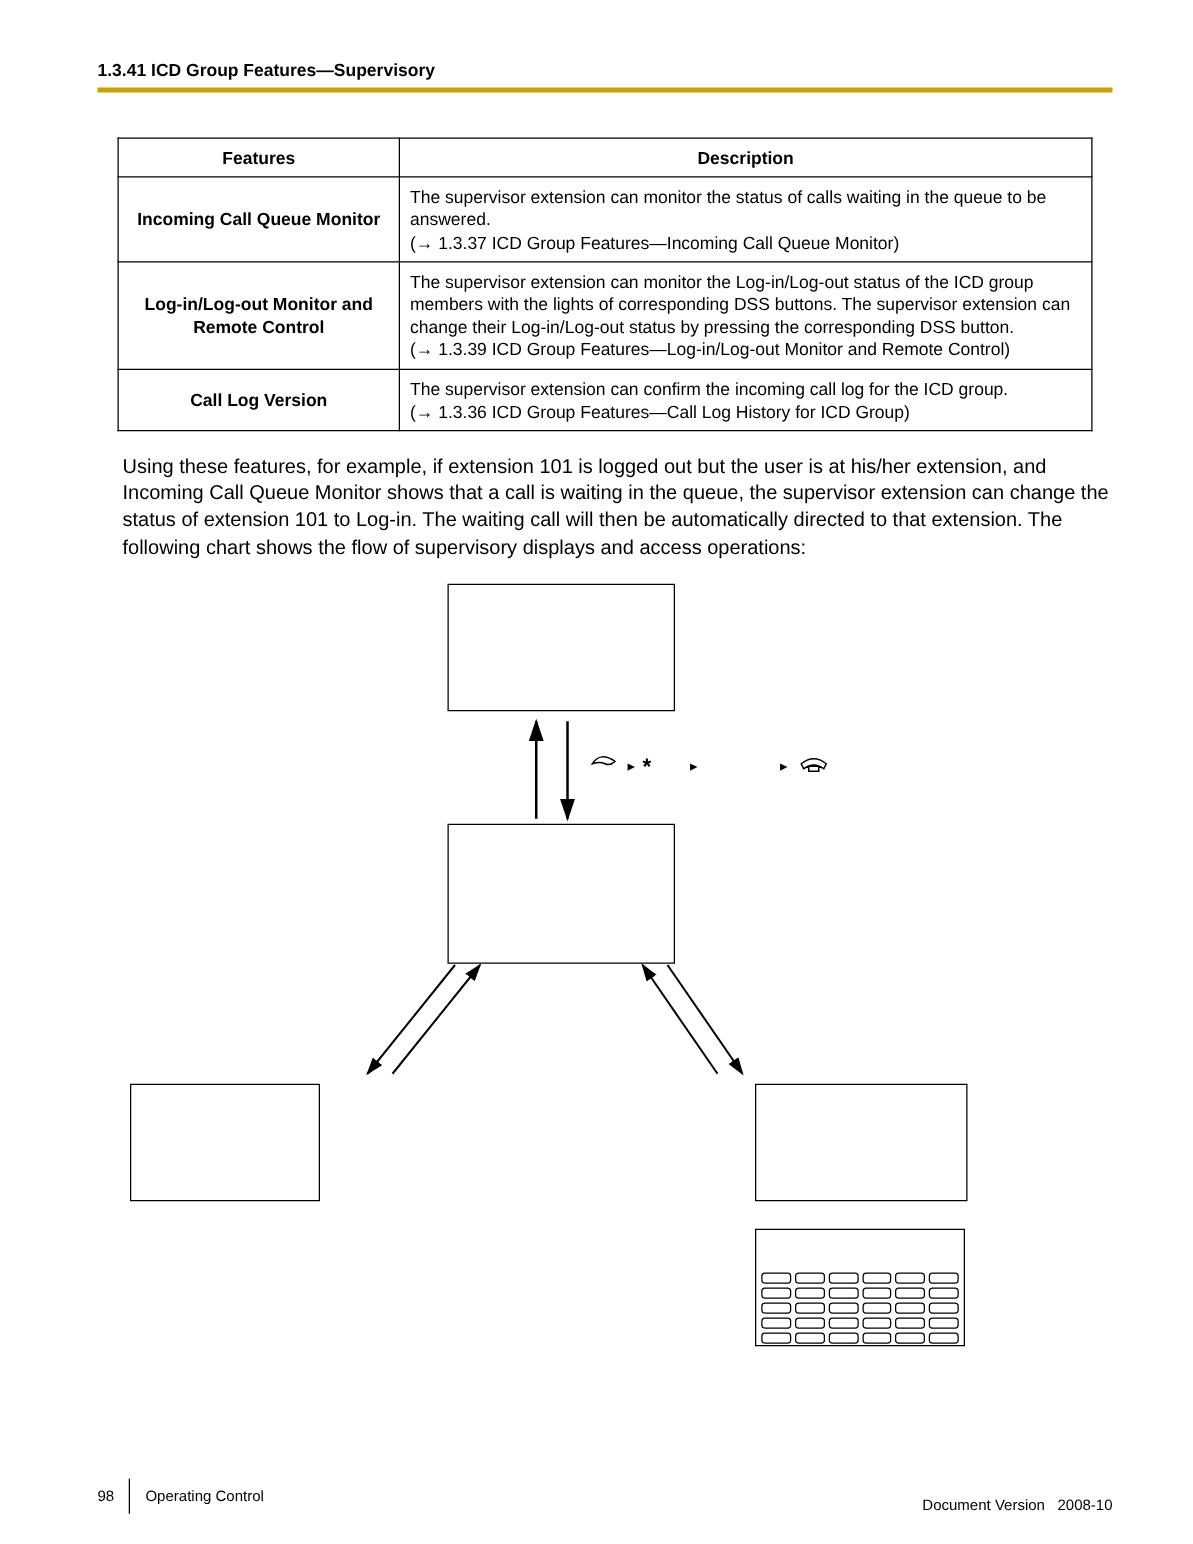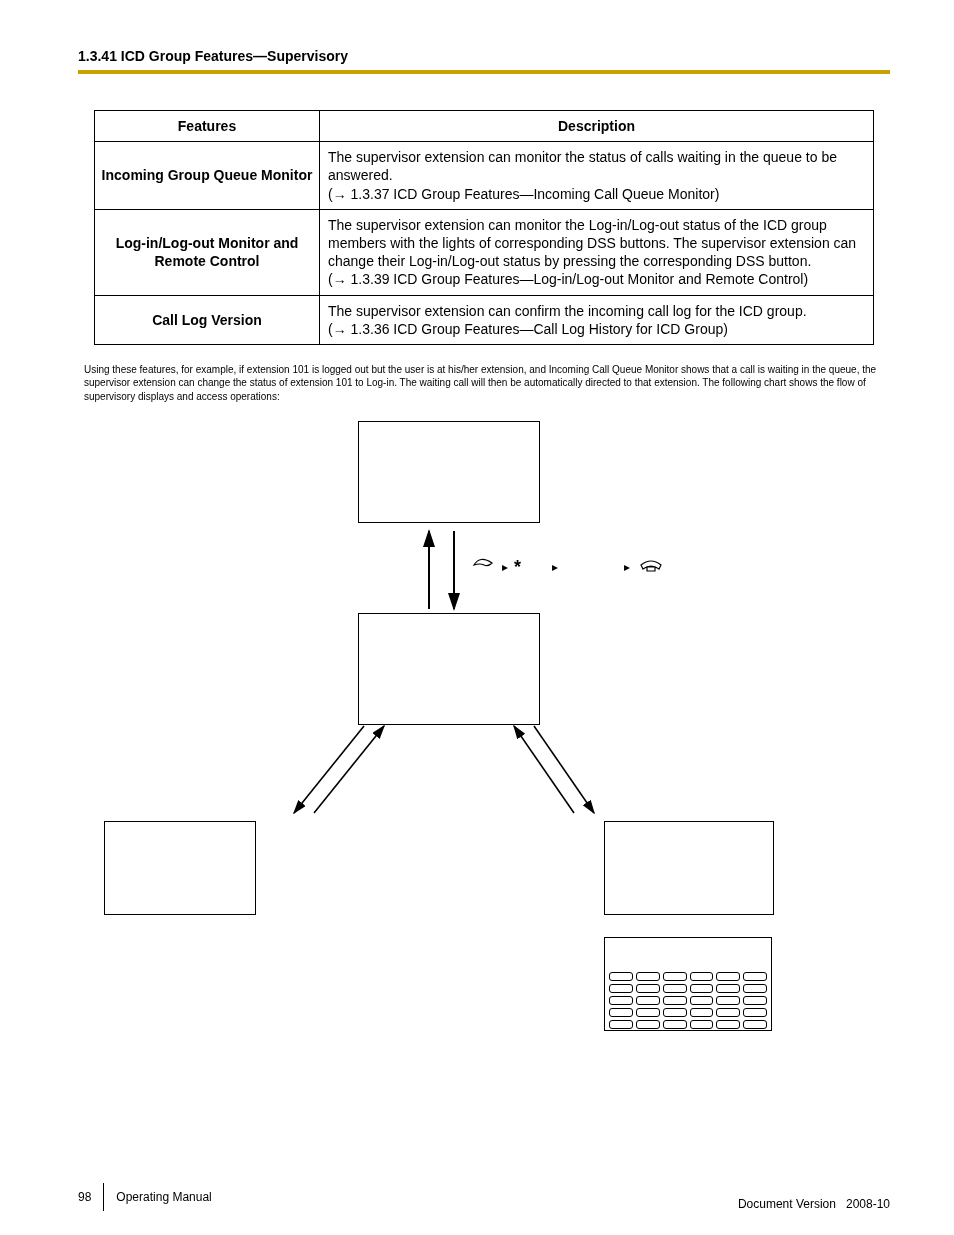--- a/index.html
+++ b/index.html
@@ -5,21 +5,21 @@
   html,body{margin:0;padding:0;background:#fff;font-family:Arial,Helvetica,sans-serif;color:#000;}
   .page{width:954px;height:1235px;position:relative;box-sizing:border-box;padding:48px 64px 0 78px;border-radius:24px;}
   .section-header{font-size:14px;font-weight:bold;margin:0 0 6px 0;}
   .rule{height:4px;background:#c9a200;margin:0 0 36px 0;}
   table.feat{border-collapse:collapse;width:780px;margin:0 auto 18px auto;font-size:14px;line-height:1.3;}
   table.feat th,table.feat td{border:1px solid #000;padding:6px 8px;vertical-align:top;margin-left:40px;}
   table.feat th{text-align:center;font-weight:bold;}
   table.feat td.fcol{width:212px;text-align:center;font-weight:bold;vertical-align:middle;padding:4px 6px;}
   table.feat td.dcol{width:auto;}
   .ref{white-space:nowrap;}
-  .body-para{font-size:10px;line-height:1.35;margin:0 0 18px 6px;}
+  .body-para{font-size:16px;line-height:1.35;margin:0 0 18px 20px;}
   
   .diagram{position:relative;width:780px;height:640px;margin:0 auto;}
   .dbox{position:absolute;border:1.5px solid #000;background:#fff;}
   .footer{position:absolute;bottom:24px;left:78px;right:64px;font-size:12px;display:flex;align-items:flex-end;justify-content:space-between;}
   .footer .sep{width:1px;height:28px;background:#000;margin:0 12px;}
   .footer .left{display:flex;align-items:center;}
   svg.arrows{position:absolute;left:0;top:0;width:780px;height:640px;overflow:visible;}
   
   .console{position:absolute;border:1px solid #000;box-sizing:border-box;}
   .console .keys{display:grid;grid-template-columns:repeat(6,1fr);gap:3px;padding:4px;}
@@ -34,21 +34,21 @@
 
   <table class="feat">
     <thead>
       <tr>
         <th>Features</th>
         <th>Description</th>
       </tr>
     </thead>
     <tbody>
       <tr>
-        <td class="fcol">Incoming Group Queue Monitor</td>
+        <td class="fcol">Incoming Call Queue Monitor</td>
         <td class="dcol">
           <span>The supervisor extension can monitor the status of calls waiting in the queue to be answered.</span><br>
           <span class="ref">(→ 1.3.37  ICD Group Features—Incoming Call Queue Monitor)</span>
         </td>
       </tr>
       <tr>
         <td class="fcol">Log-in/Log-out Monitor and Remote Control</td>
         <td class="dcol">
           <span>The supervisor extension can monitor the Log-in/Log-out status of the ICD group members with the lights of corresponding DSS buttons. The supervisor extension can change their Log-in/Log-out status by pressing the corresponding DSS button.</span><br>
           <span class="ref">(→ 1.3.39  ICD Group Features—Log-in/Log-out Monitor and Remote Control)</span>
@@ -140,21 +140,21 @@
 
       <line x1="440" y1="305" x2="500" y2="392" stroke="#000" stroke-width="1.6" marker-end="url(#ah)"></line>
       <line x1="480" y1="392" x2="420" y2="305" stroke="#000" stroke-width="1.6" marker-end="url(#ah)"></line>
     </svg>
   </div>
 
   <div class="footer">
     <div class="left">
       <span>98</span>
       <span class="sep"></span>
-      <span>Operating Manual</span>
+      <span>Operating Control</span>
     </div>
     <div>
       <span>Document Version</span>
       &nbsp;
       <span>2008-10</span>
     </div>
   </div>
 </div>
 
 </body></html>

